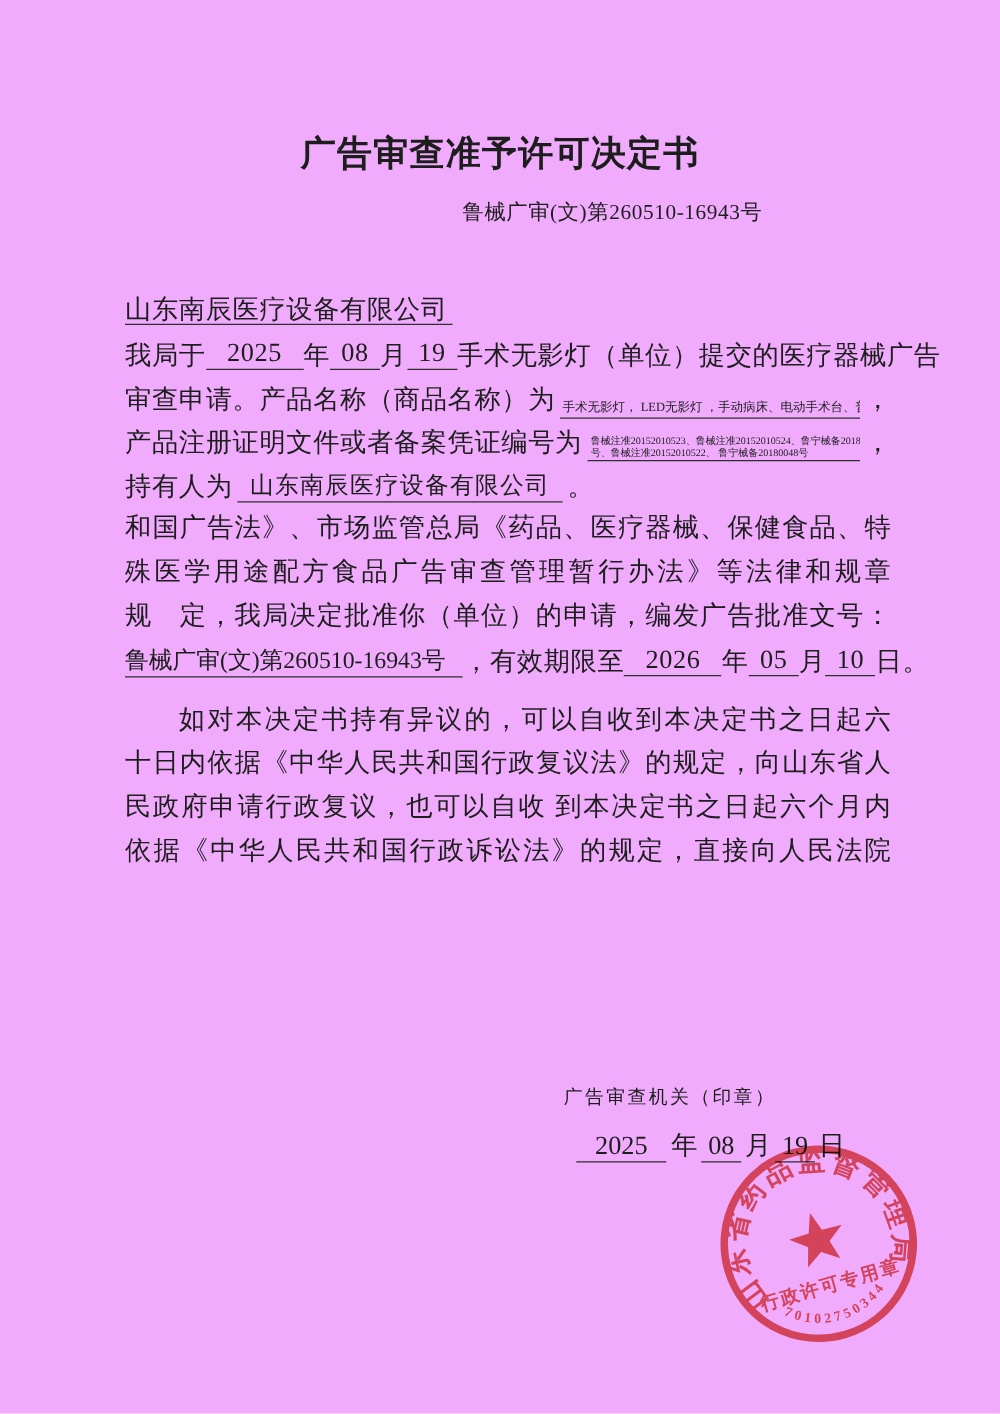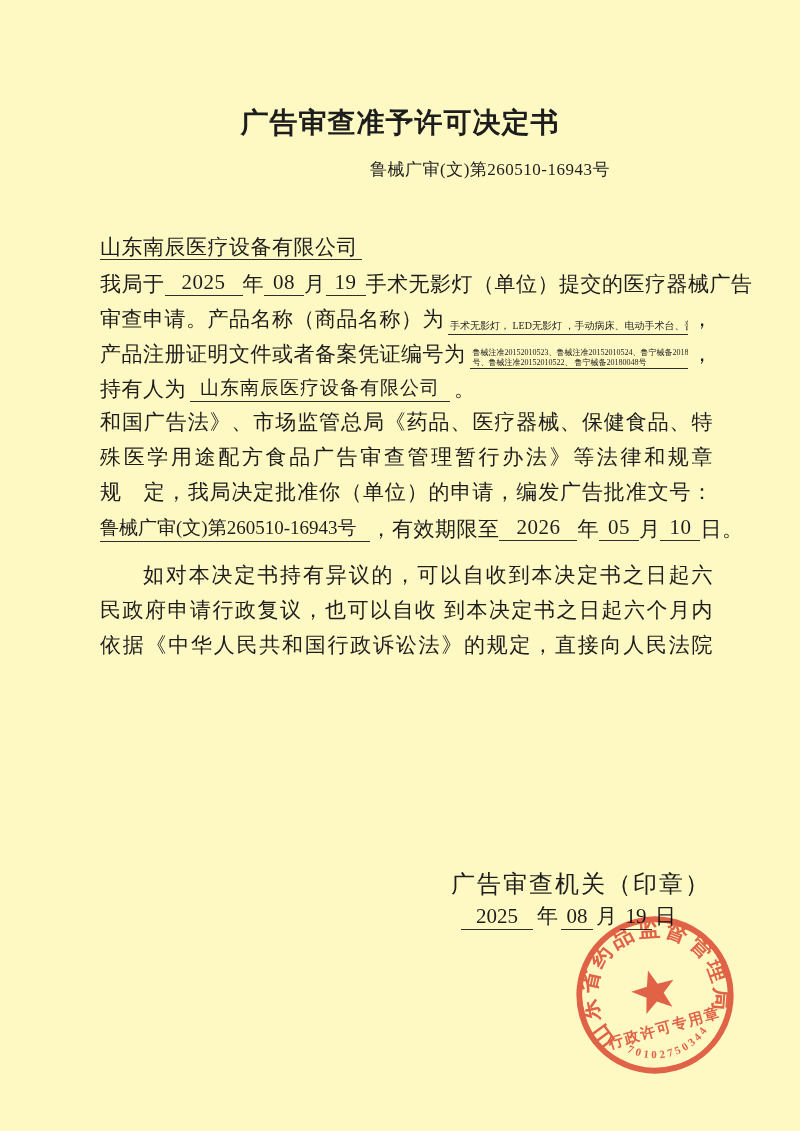--- a/index.html
+++ b/index.html
@@ -1,17 +1,17 @@
 <!DOCTYPE html>
 <html><head>
 <meta charset="utf-8">
 <style>
   html,body{margin:0;padding:0;background:#ffffff;}
   .page{
-    position:relative;width:800px;height:1131px;background:#fef9c3;
+    position:relative;width:800px;height:1131px;background:#f0abfc;
     font-family:"Liberation Serif","DejaVu Serif",serif;color:#1d1d1d;
     overflow:hidden;
   }
   .title{
     position:absolute;top:104px;left:0;right:0;margin:0;
     text-align:center;font-size:28px;font-weight:700;letter-spacing:1px;
   }
   .docnum{
     position:absolute;top:158px;left:370px;font-size:17px;letter-spacing:.5px;
   }
@@ -33,21 +33,21 @@
   .fsmall{flex:1;font-size:10px;letter-spacing:0;overflow:hidden;margin:0 4px;align-self:flex-end;padding:0 2px 1px;}
   .ftiny{
     flex:1;align-self:flex-end;margin:0 4px 1px;font-size:8px;line-height:9.5px;
     text-align:left;overflow:hidden;padding:0 0 1px 3px;letter-spacing:0;
   }
   .ftiny .trow{display:block;white-space:nowrap;}
   .fname{font-size:19px;padding:0 10px;margin:0 4px;letter-spacing:1px;}
   .fdocnum{font-size:19px;letter-spacing:0;text-align:left;padding-right:14px;}
   .uname{border-bottom:1.5px solid #2e2e2e;padding-right:4px;}
   .p3{margin-top:13px;}
-  .signer{position:absolute;top:868px;left:451px;font-size:24px;letter-spacing:2px;}
+  .signer{position:absolute;top:868px;left:451px;font-size:15px;letter-spacing:2px;}
   .sign-date{
     position:absolute;top:902px;left:459px;display:flex;align-items:baseline;
     font-size:21px;line-height:normal;
   }
   .sign-date .fy{min-width:72px;margin:0 2px;}
   .sign-date .fm{min-width:32px;margin:0 1px;}
   .sign-date .lbl{padding:0 2px;}
   .seal{
     position:absolute;left:570px;top:910px;width:170px;height:170px;
     opacity:.86;mix-blend-mode:multiply;pointer-events:none;
@@ -107,20 +107,21 @@
       <span>，有效期限至</span>
       <span class="fill fy">2026</span>
       <span>年</span>
       <span class="fill fm">05</span>
       <span>月</span>
       <span class="fill fm">10</span>
       <span>日。</span>
     </div>
 
     <div class="line j ind p3">如对本决定书持有异议的，可以自收到本决定书之日起六</div>
+    <div class="line j">十日内依据《中华人民共和国行政复议法》的规定，向山东省人</div>
     <div class="line j">民政府申请行政复议，也可以自收 到本决定书之日起六个月内</div>
     <div class="line j">依据《中华人民共和国行政诉讼法》的规定，直接向人民法院</div>
 
   </div>
 
   <div class="signer">广告审查机关（印章）</div>
 
   <div class="sign-date">
     <span class="fill fy">2025</span>
     <span class="lbl">年</span>

